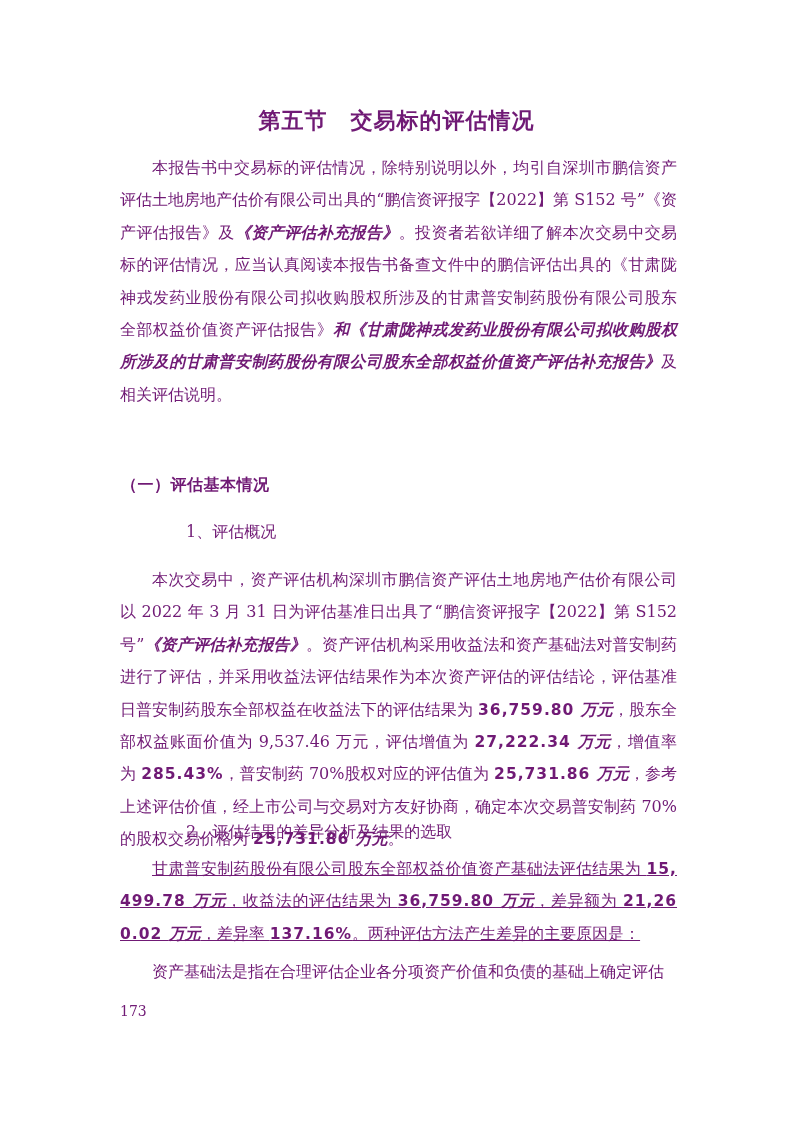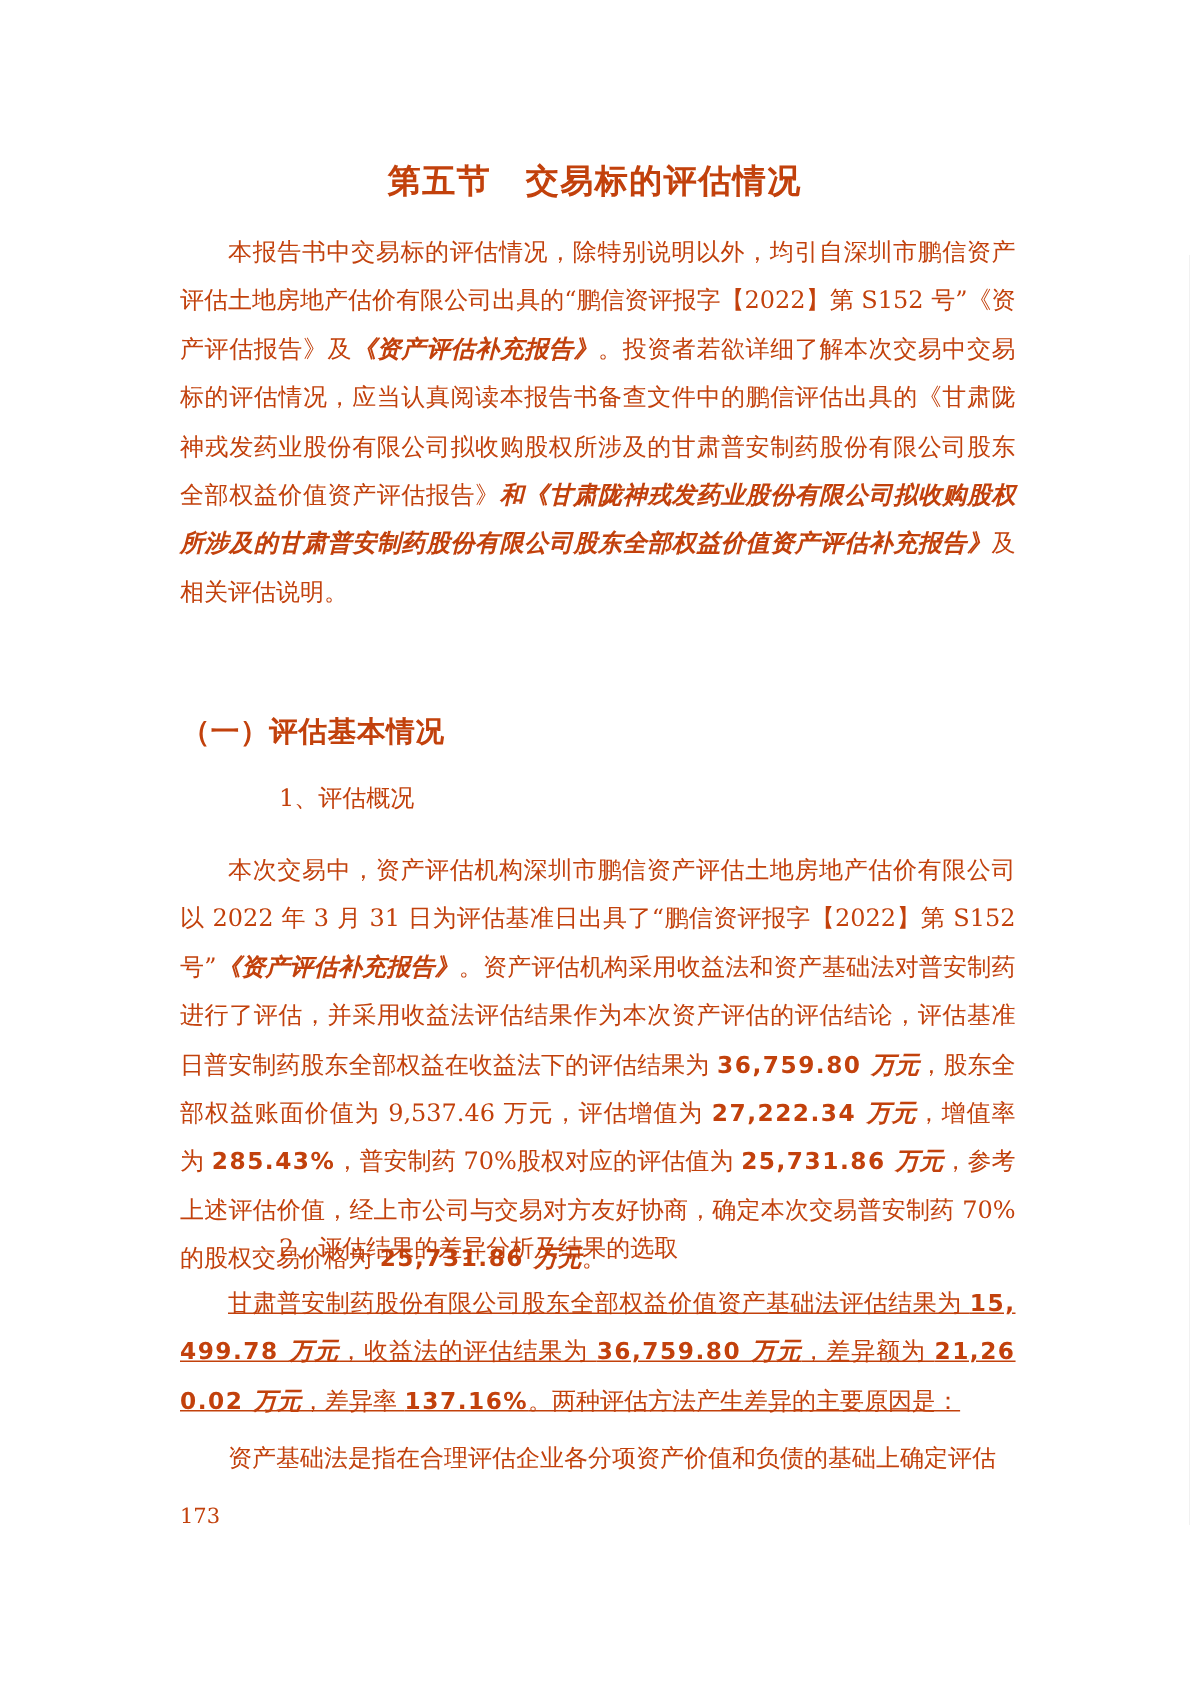--- a/index.html
+++ b/index.html
@@ -6,21 +6,21 @@
     margin: 0;
     padding: 0;
     background: #e8e8e8;
   }
   .page {
     position: relative;
     width: 793px;
     height: 1122px;
     margin: 0 auto;
     background: #ffffff;
-    color: #c2410c;
+    color: #701a75;
     font-family: "DejaVu Serif", "Liberation Serif", serif;
     overflow: hidden;
   }
   .doc-title {
     position: absolute;
     top: 106px;
     left: 0;
     width: 100%;
     text-align: center;
     font-family: "DejaVu Sans", "Liberation Sans", sans-serif;
@@ -51,21 +51,21 @@
     font-weight: 700;
     font-size: 20px;
     letter-spacing: 0.5px;
   }
   .heading-2 {
     position: absolute;
     left: 121px;
     top: 475px;
     font-family: "DejaVu Sans", "Liberation Sans", sans-serif;
     font-weight: 700;
-    font-size: 19px;
+    font-size: 16px;
     letter-spacing: 0.5px;
     text-align: right;
   }
   .list-item {
     position: absolute;
     left: 140px;
     font-size: 16px;
     line-height: 24px;
     margin-left: 46px;
   }

